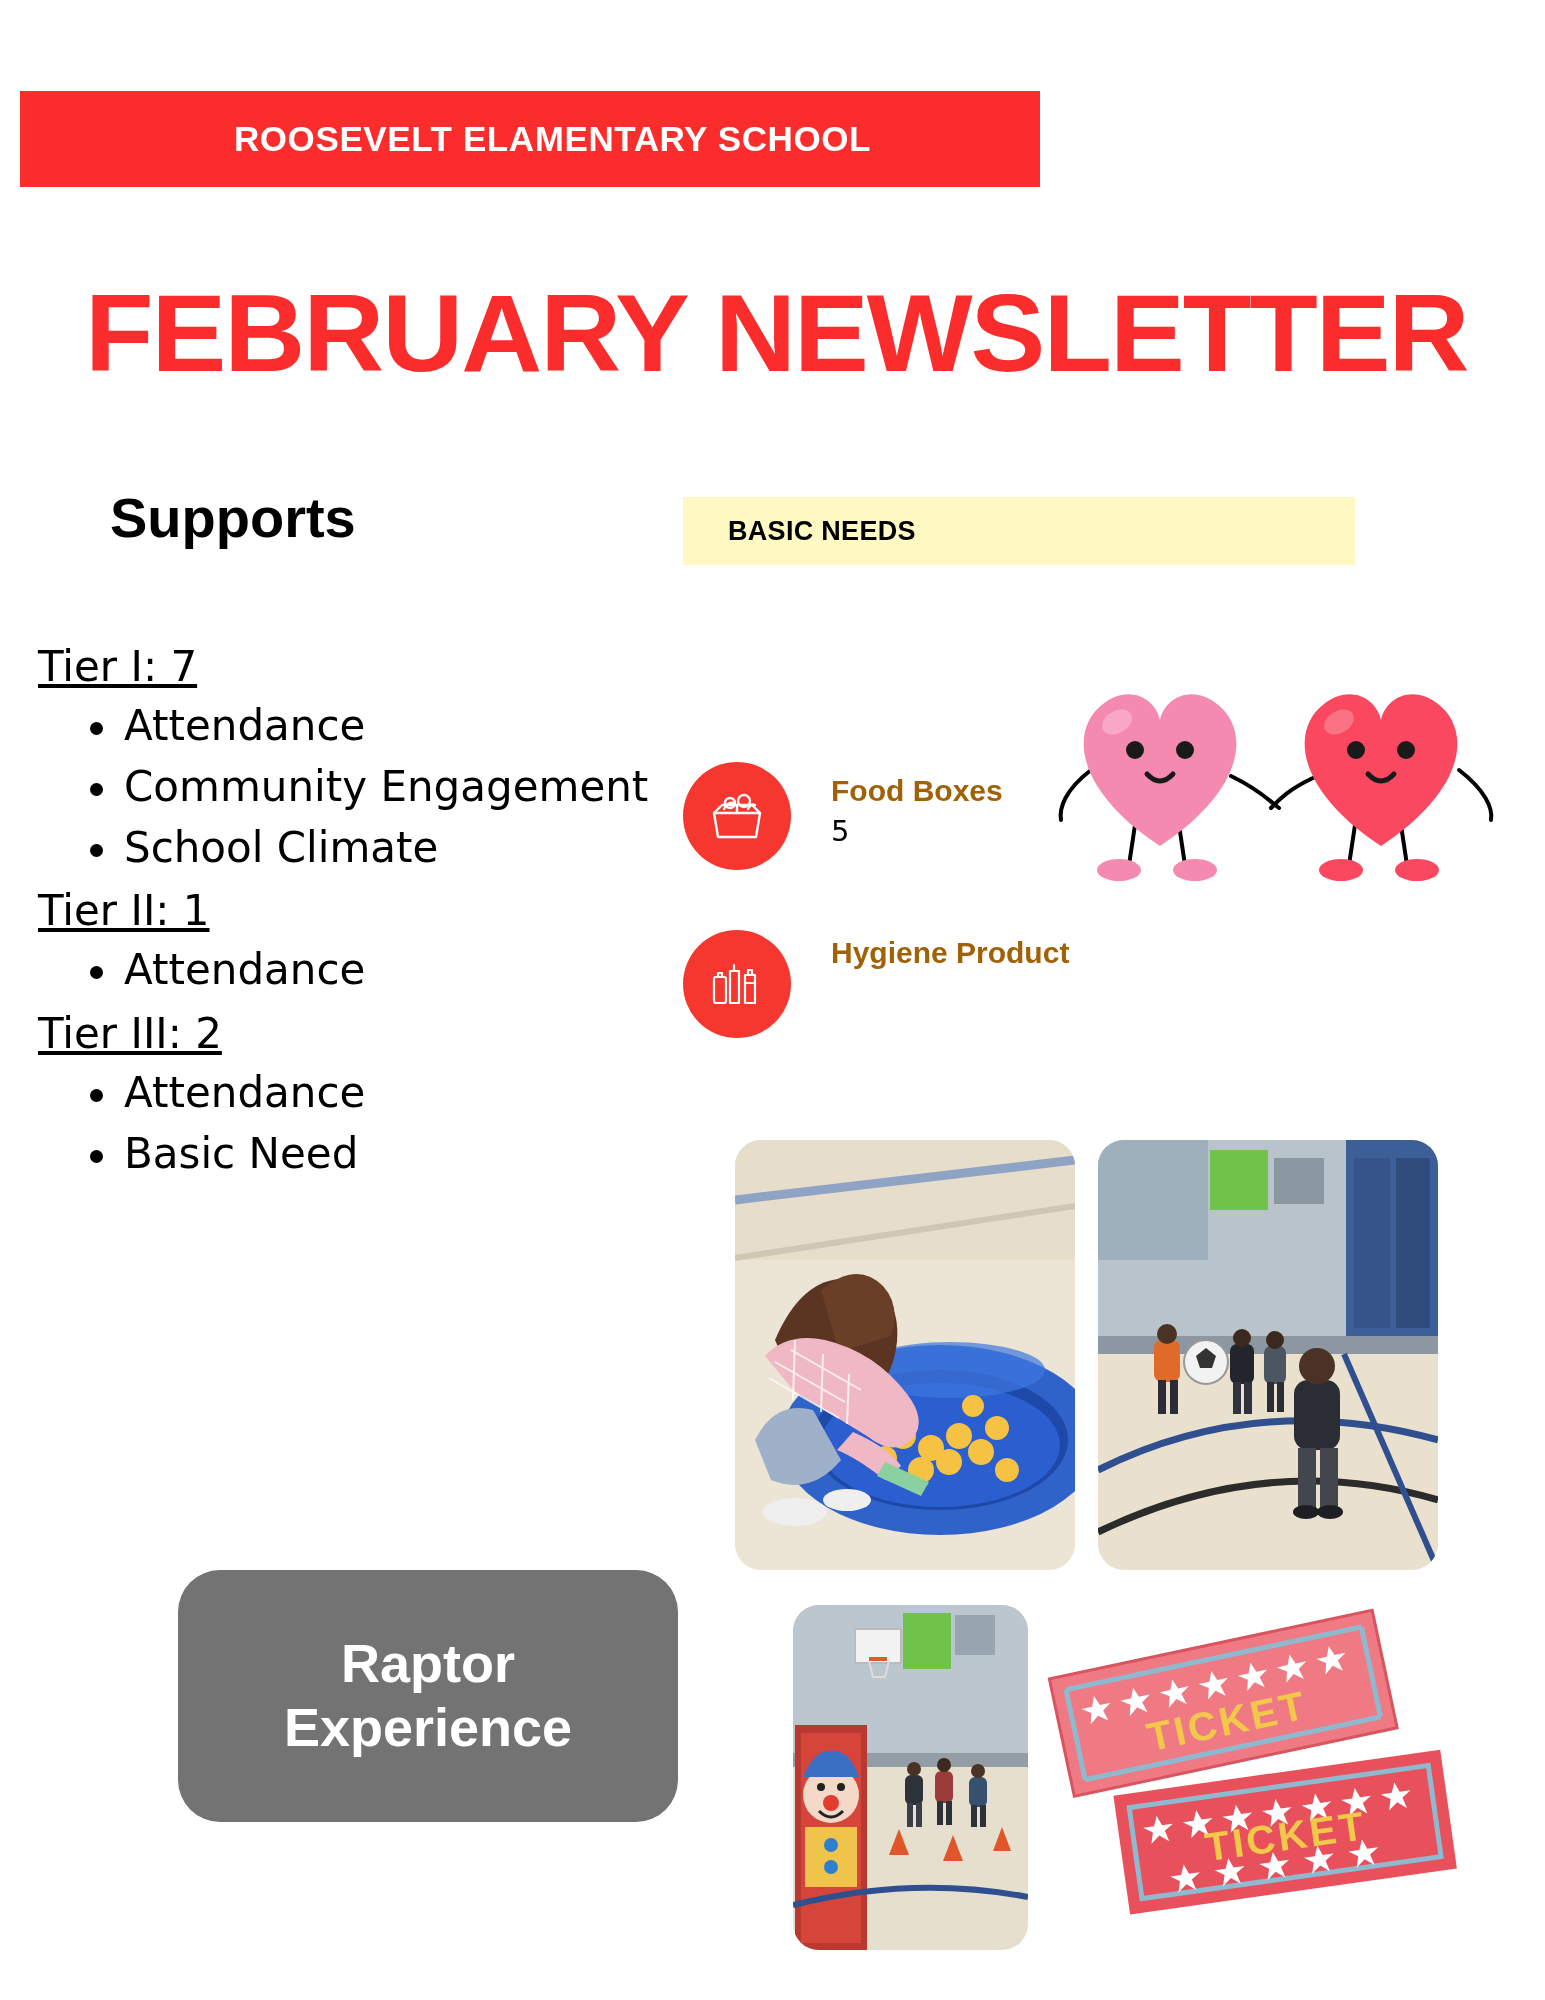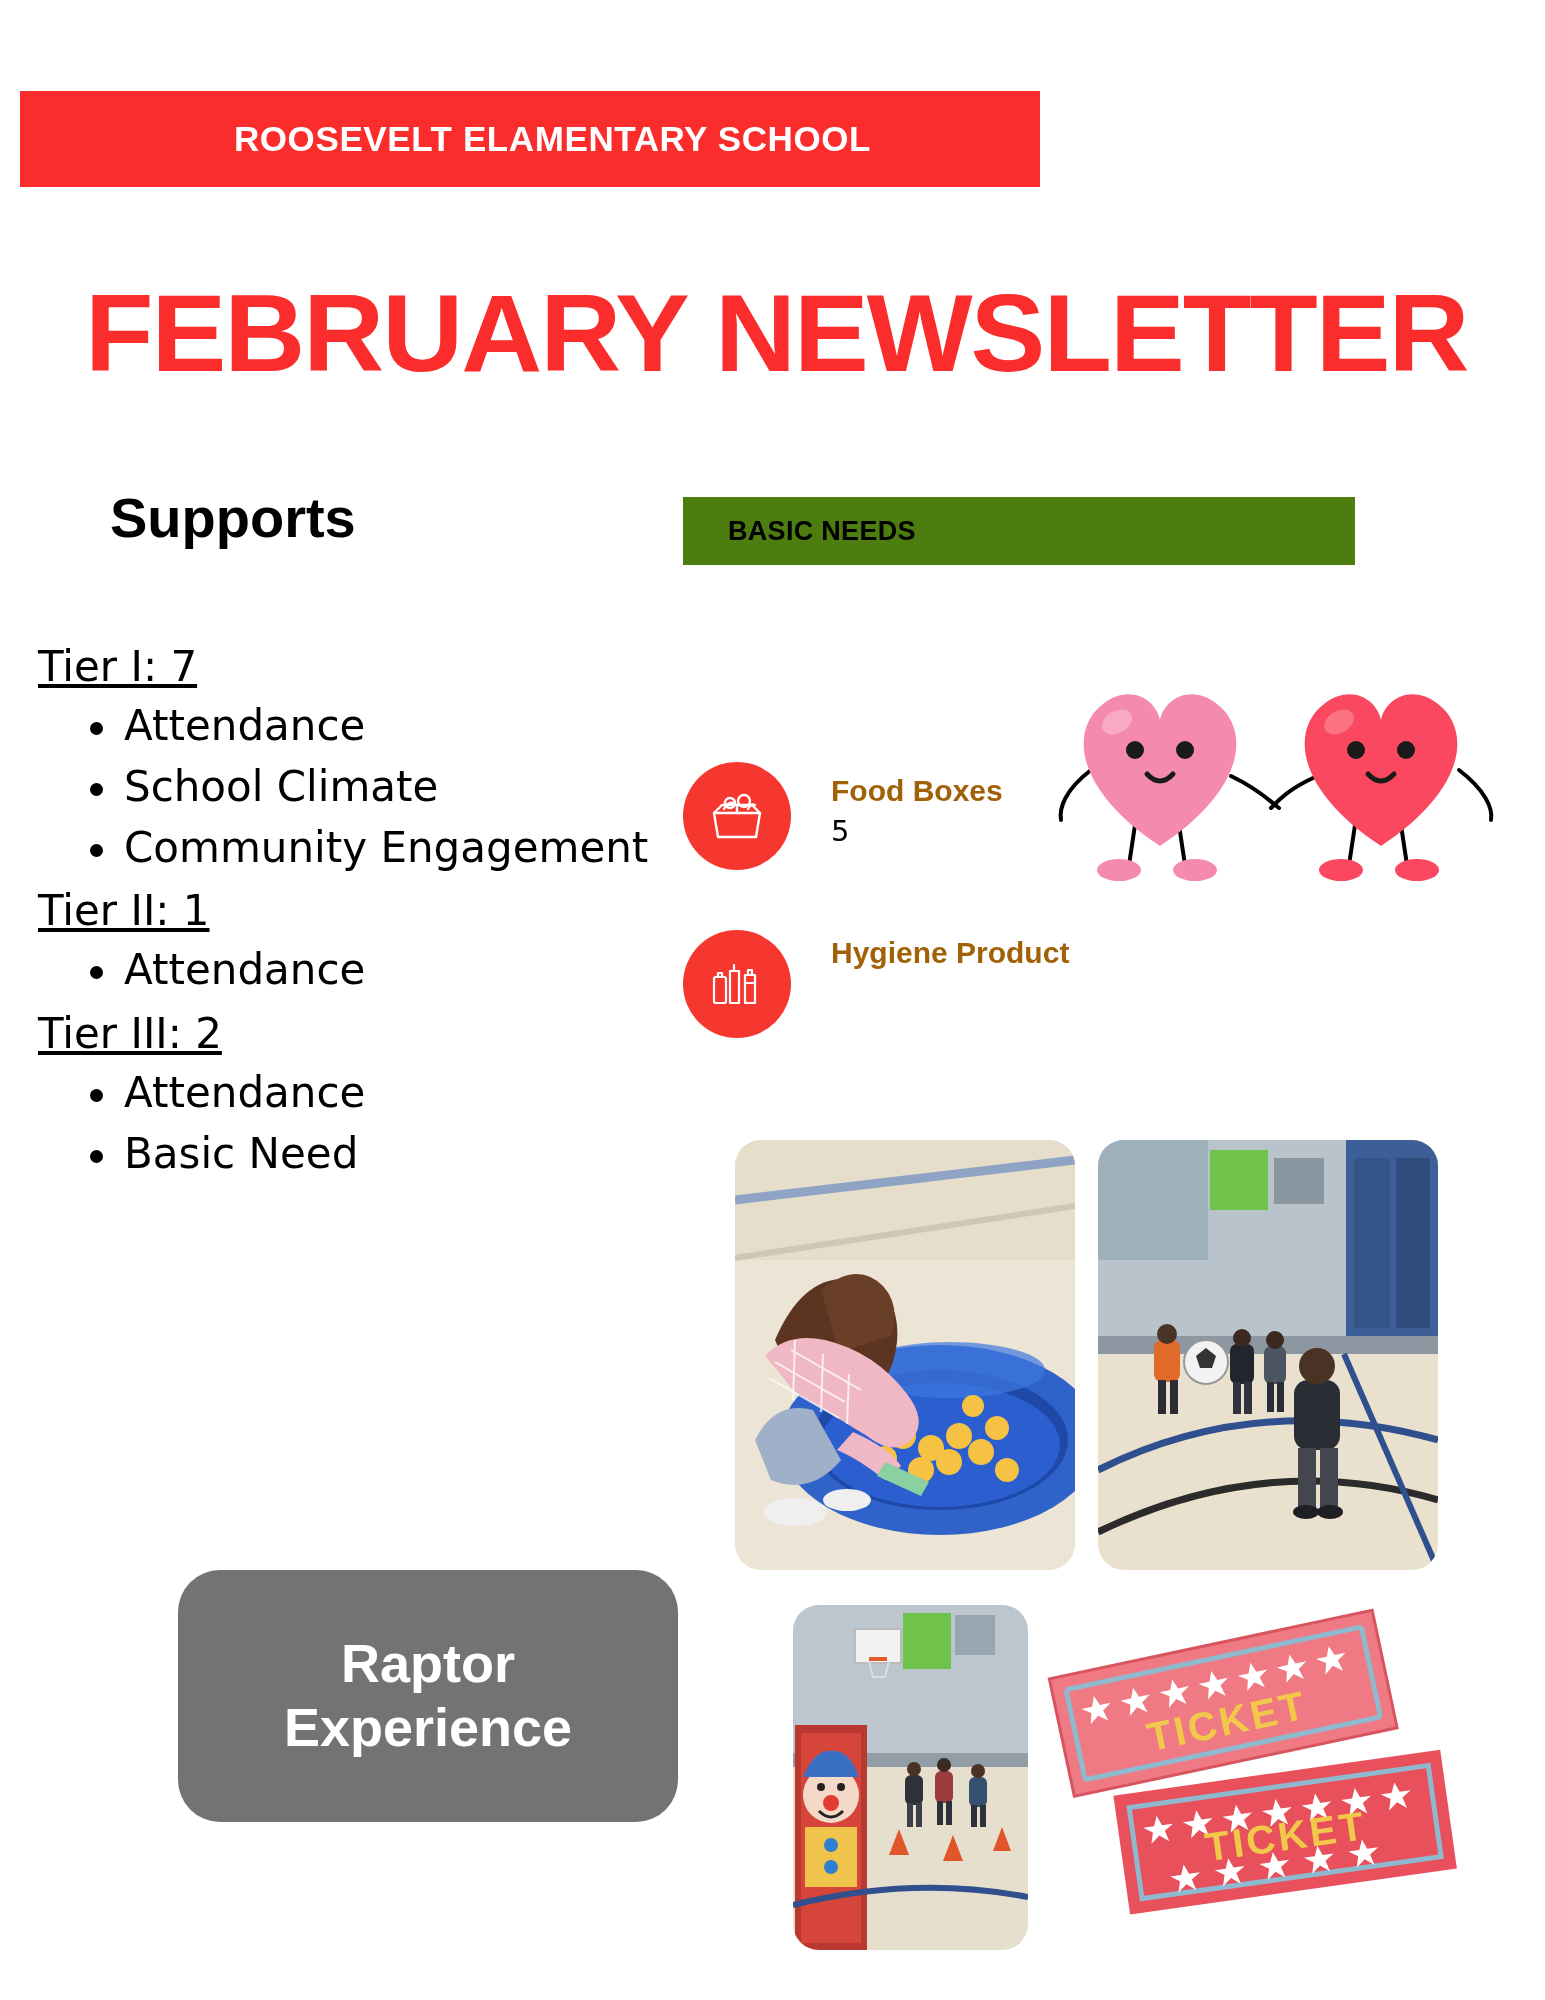--- a/index.html
+++ b/index.html
@@ -122,21 +122,21 @@
     font-family: "Liberation Sans", sans-serif;
   }
 
   
   .basic-needs-banner {
     position: absolute;
     left: 683px;
     top: 497px;
     width: 672px;
     height: 68px;
-    background: #4d7c0f;
+    background: #fef9c3;
     display: flex;
     align-items: center;
   }
   .basic-needs-banner span {
     color: #000000;
     font-size: 27px;
     font-weight: bold;
     margin-left: 45px;
     letter-spacing: 0.3px;
     font-family: "Liberation Sans", sans-serif;
@@ -218,22 +218,22 @@
 </div>
 
 <div class="main-title">FEBRUARY NEWSLETTER</div>
 
 <div class="supports-title">Supports</div>
 
 <div class="supports-body">
   <div class="tier-head">Tier I: 7</div>
   <ul class="tier-list">
     <li>Attendance</li>
+    <li>Community Engagement</li>
     <li>School Climate</li>
-    <li>Community Engagement</li>
   </ul>
   <div class="tier-head">Tier II: 1</div>
   <ul class="tier-list">
     <li>Attendance</li>
   </ul>
   <div class="tier-head">Tier III: 2</div>
   <ul class="tier-list">
     <li>Attendance</li>
     <li>Basic Need</li>
   </ul>

